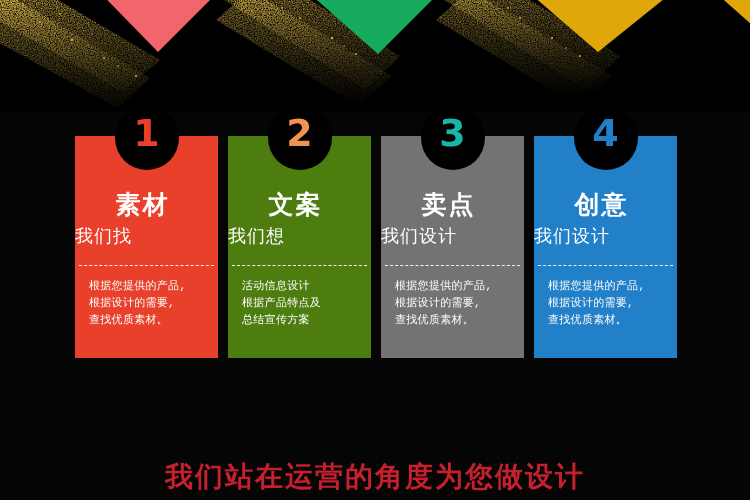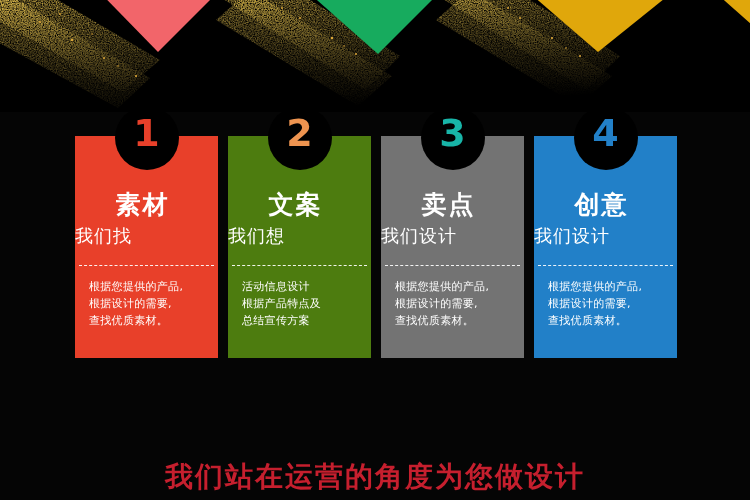--- a/index.html
+++ b/index.html
@@ -39,21 +39,21 @@
   .subtitle{
     position:absolute;left:0;right:0;top:88px;
     color:#fff;font-size:18px;font-weight:normal;letter-spacing:1px;
   }
   .divider{
     position:absolute;left:4px;right:4px;top:129px;height:0;
     border-top:1px dashed rgba(255,255,255,.92);
   }
   .desc{
     position:absolute;left:14px;right:8px;top:142px;
-    color:#fff;font-size:11px;line-height:17px;letter-spacing:.3px;
+    color:#fff;font-size:11px;line-height:17px;letter-spacing:.3px;font-family:Liberation Mono, monospace;
   }
   .desc div{white-space:nowrap;}
 
   
   #headline{
     position:absolute;left:0;right:0;top:458px;text-align:center;
     color:#C61F2E;font-size:28px;font-weight:bold;letter-spacing:2px;
   }
 </style>
 </head>

